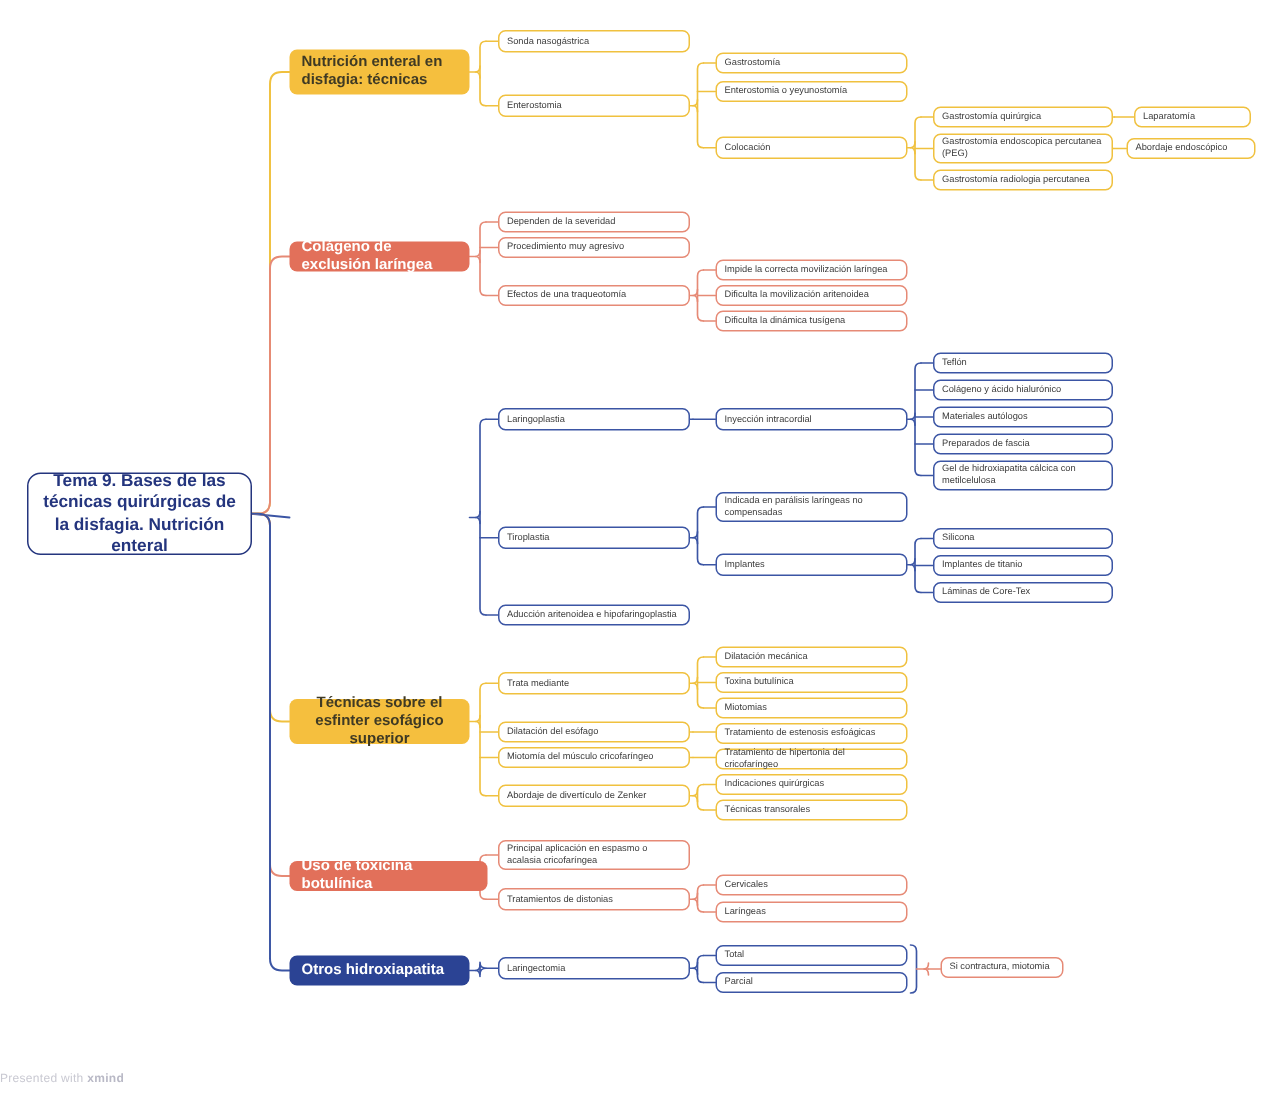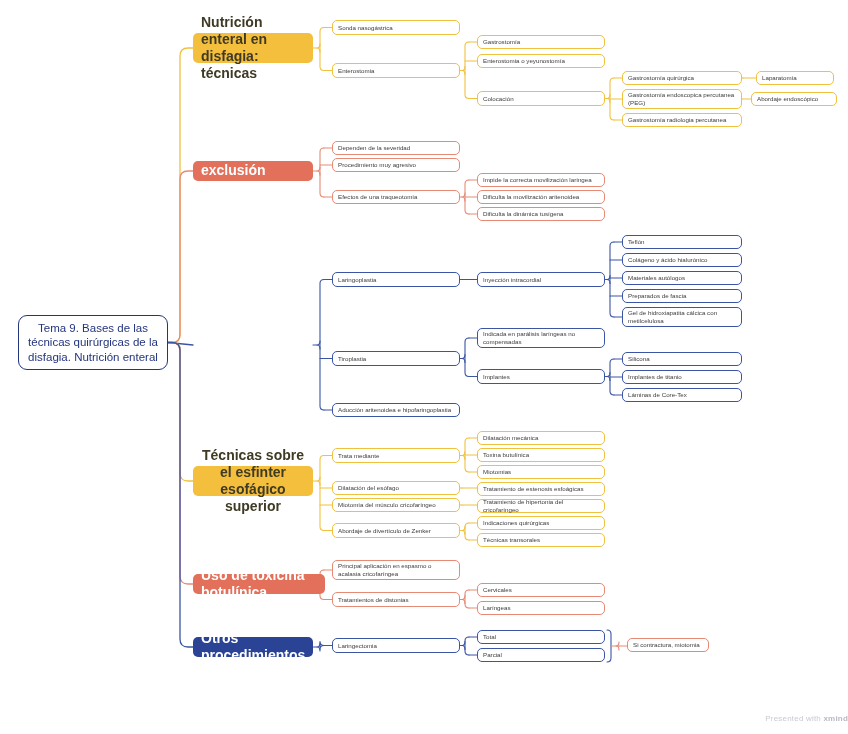--- a/index.html
+++ b/index.html
@@ -21,32 +21,32 @@
     border-radius:5px;
     line-height:1.22;
     white-space:normal;
   }
 
   
   .root{
     border:1.6px solid #24357e;
     background:#ffffff;
     color:#24357e;
-    font-weight:normal;
+    font-weight:bold;
     font-size:11.5px;
     text-align:center;
     justify-content:center;
     border-radius:9px;
     padding:4px 8px;
   }
 
   
   .l1{
     color:#ffffff;
-    font-size:14px;
+    font-size:10px;
     font-weight:600;
     padding:4px 8px;
     border-radius:5px;
   }
   .l1.yellow{background:#f5bf3e;color:#3f3a24;}
   .l1.red{background:#e2705a;}
   .l1.blue{background:#2b4394;}
 
   
   .box{
@@ -59,21 +59,21 @@
     padding:2px 5px;
   }
   .box.yellow{border-color:#f0c13f;}
   .box.red{border-color:#e68a76;}
   .box.blue{border-color:#3b55a4;}
 
   .footer{
     position:absolute;
     left:0;right:0;
     top:714px;
-    text-align:right;
+    text-align:left;
     font-size:8px;
     color:#c9c9d2;
     letter-spacing:.2px;
   }
   .footer b{color:#b9b9c6;}
 </style>
 </head>
 <body>
 
 <div id="canvas">
@@ -258,21 +258,21 @@
   <div class="node box yellow" style="left:477px;top:533px;width:128px;height:14px;">Técnicas transorales</div>
 
   <div class="node l1 red" style="left:193px;top:574px;width:132px;height:20px;">Uso de toxicina botulínica</div>
 
   <div class="node box red" style="left:332px;top:560px;width:128px;height:20px;">Principal aplicación en espasmo o acalasia cricofaríngea</div>
   <div class="node box red" style="left:332px;top:592px;width:128px;height:15px;">Tratamientos de distonias</div>
 
   <div class="node box red" style="left:477px;top:583px;width:128px;height:14px;">Cervicales</div>
   <div class="node box red" style="left:477px;top:601px;width:128px;height:14px;">Laríngeas</div>
 
-  <div class="node l1 blue" style="left:193px;top:637px;width:120px;height:20px;">Otros procedimientos</div>
+  <div class="node l1 blue" style="left:193px;top:637px;width:120px;height:20px;">Otros hidroxiapatita</div>
 
   <div class="node box blue" style="left:332px;top:638px;width:128px;height:15px;">Laringectomia</div>
 
   <div class="node box blue" style="left:477px;top:630px;width:128px;height:14px;">Total</div>
   <div class="node box blue" style="left:477px;top:648px;width:128px;height:14px;">Parcial</div>
 
   <div class="node box red" style="left:627px;top:638px;width:82px;height:14px;">Si contractura, miotomia</div>
 
   <div class="footer">
     <span>Presented with </span><b>xmind</b>

